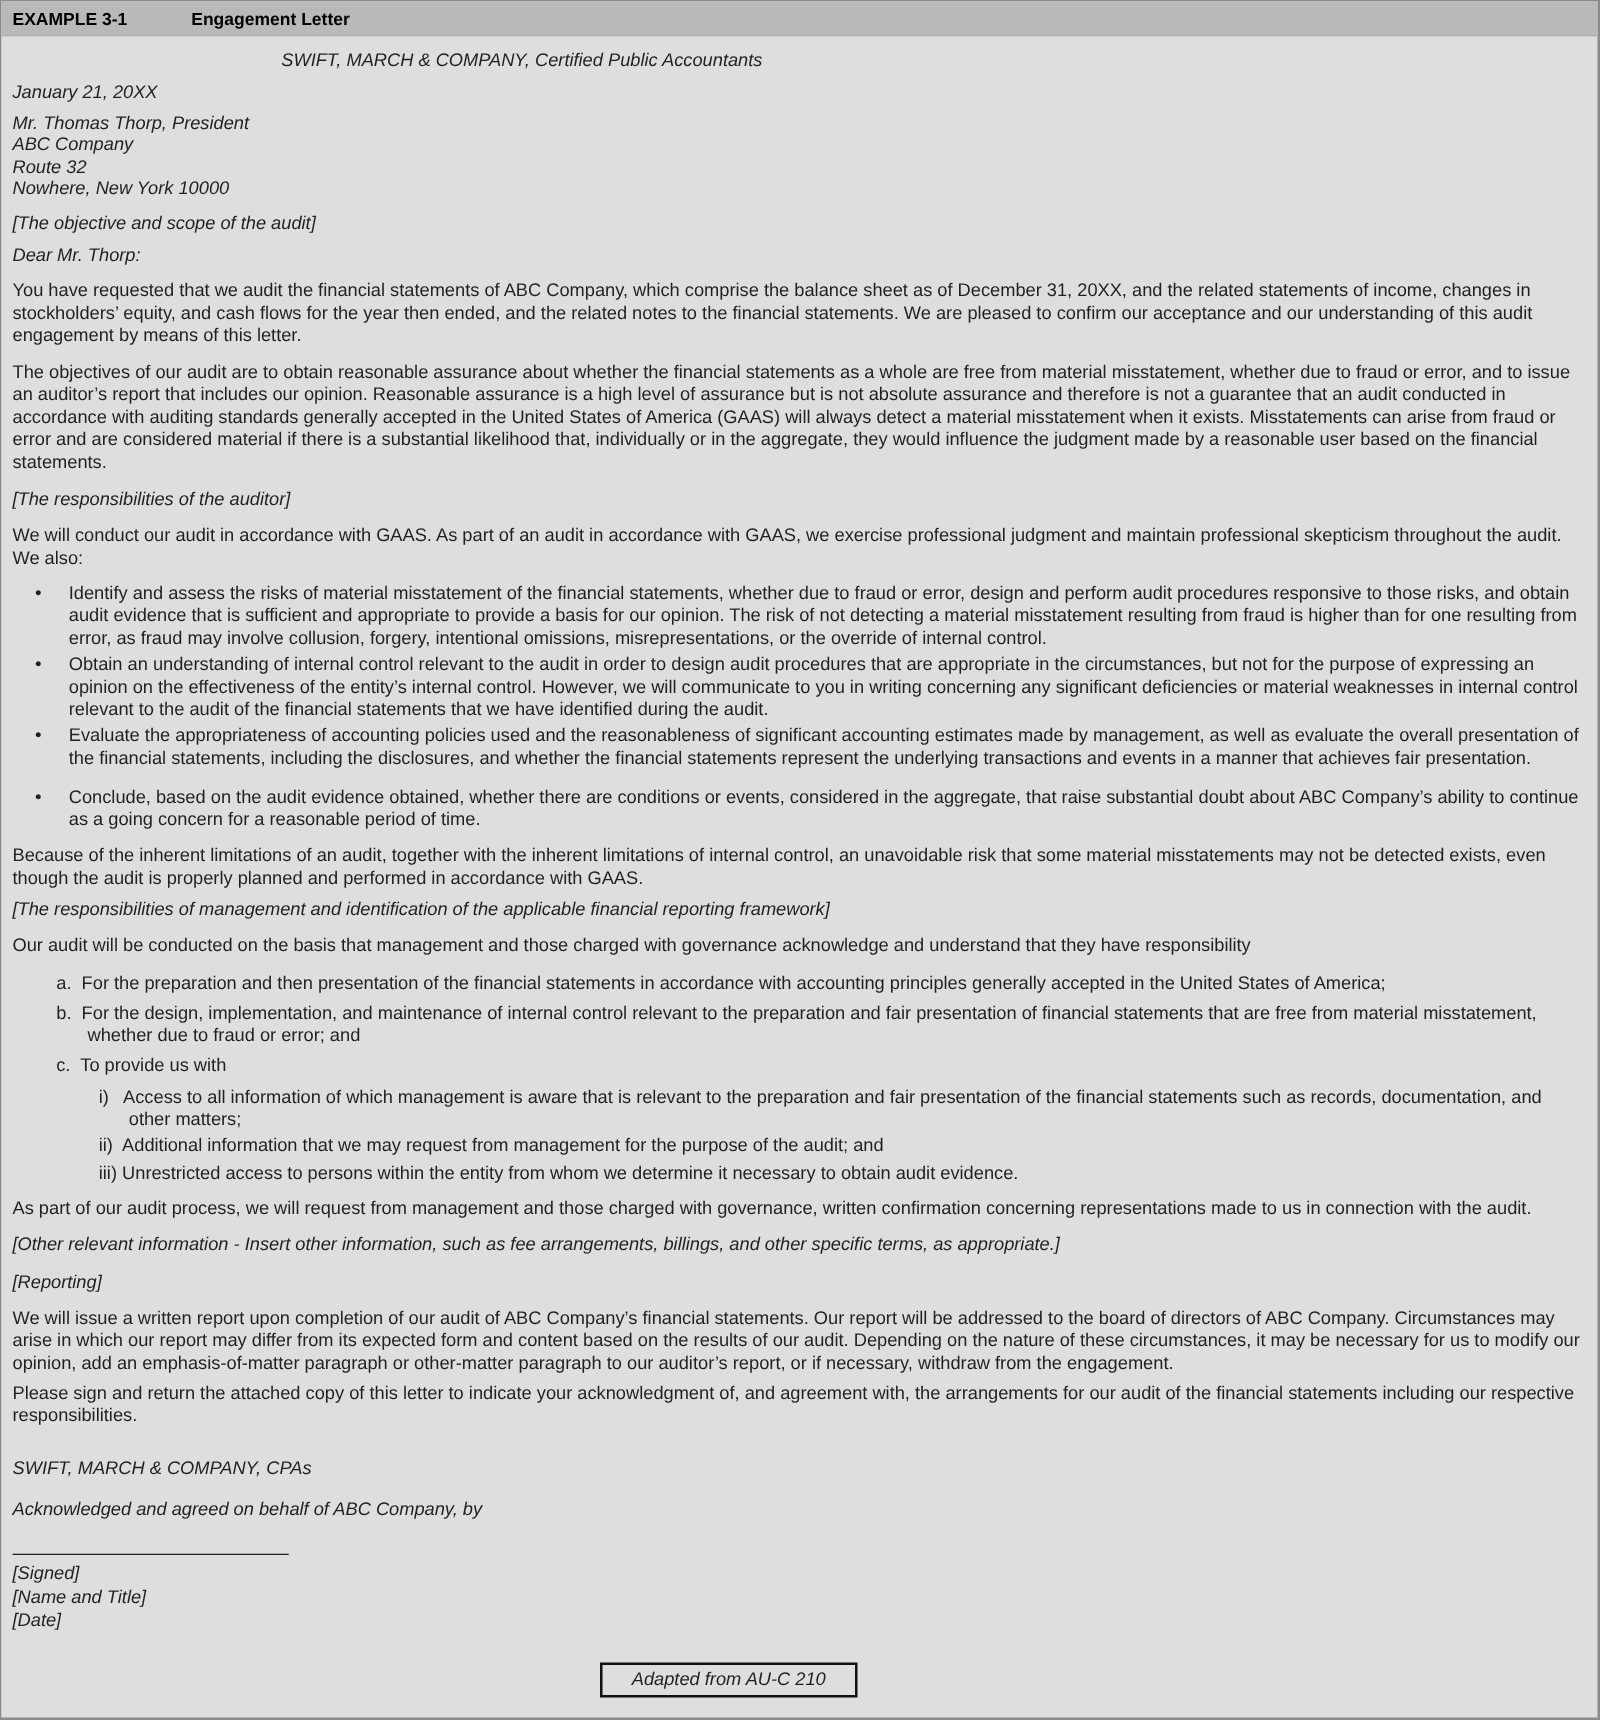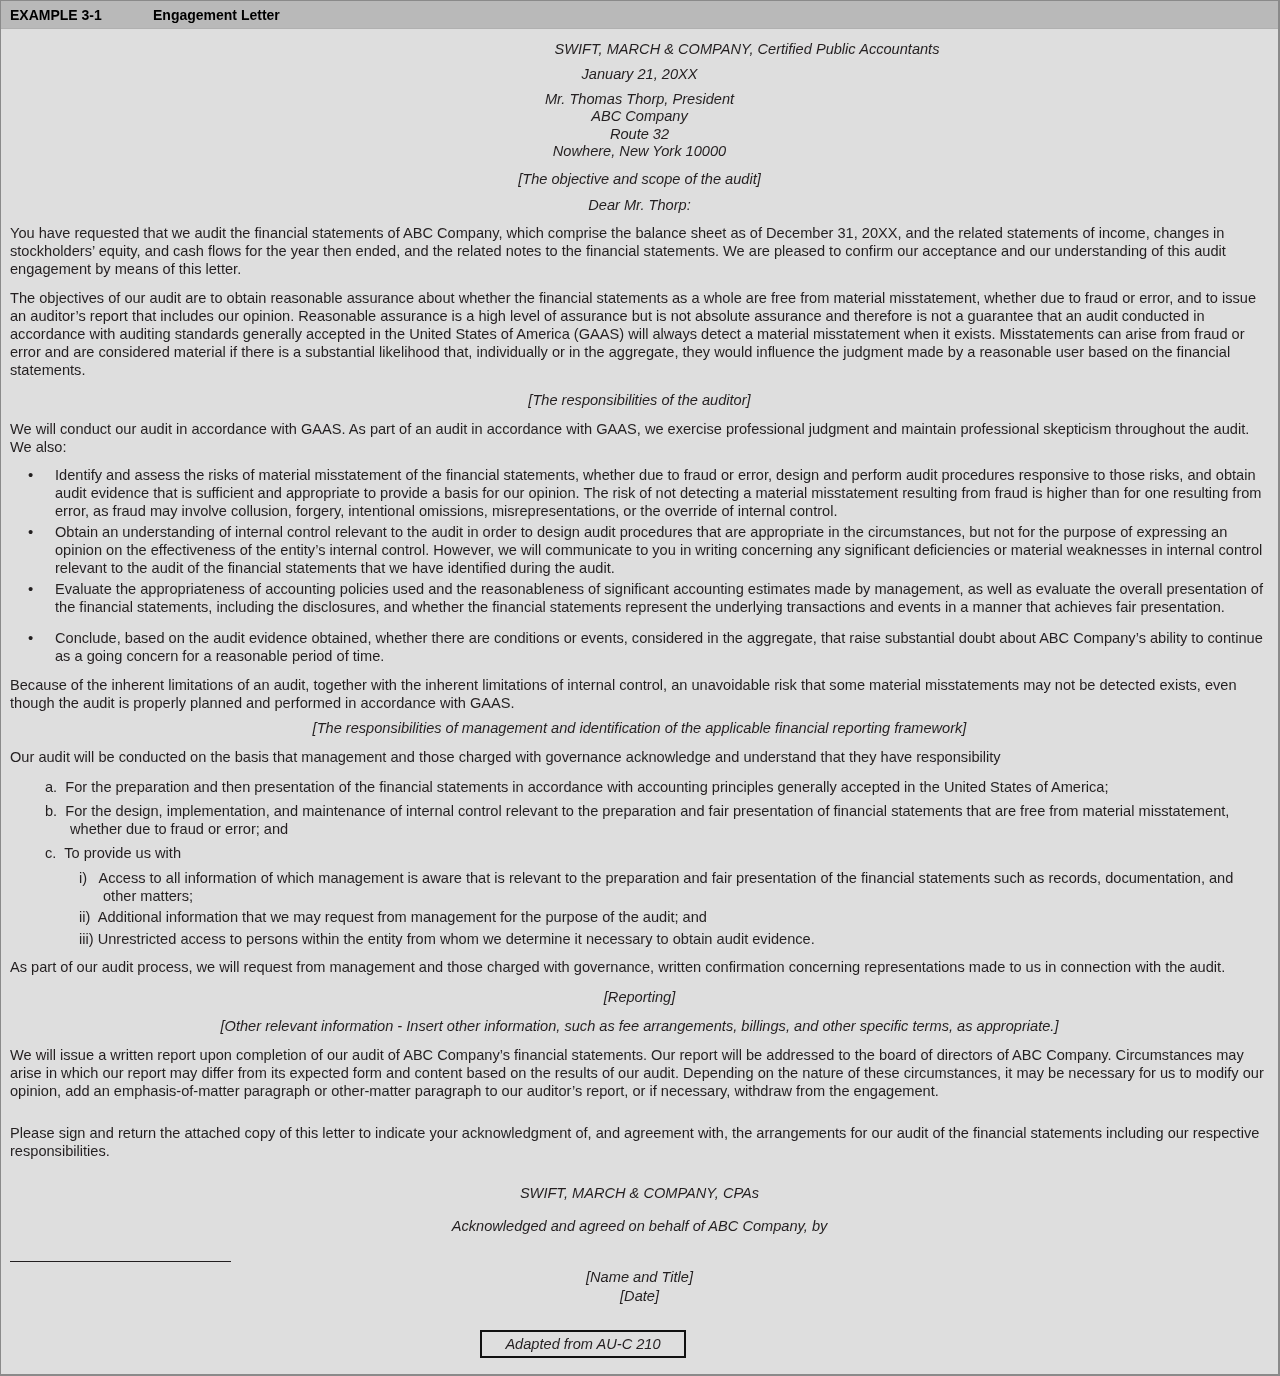--- a/index.html
+++ b/index.html
@@ -19,21 +19,21 @@
       background: #dedede;
     }
     .header {
       height: 27px; background: #b9b9b9;
       display: flex; align-items: center;
       font-weight: bold; font-size: 14px; color: #000000;
       border-bottom: 1px solid #b0b0b0;
     }
     .header .label { padding-left: 9px; width: 143px; }
     .content { padding: 0 9px; font-size: 14.6px; line-height: 18px; }
-    .it { font-style: italic; text-align: center; }
+    .it { font-style: italic; }
     .firm { padding-left: 215px; margin-top: 11px; }
     p { margin: 0; }
     .bullets { list-style: none; margin: 0; padding: 0; }
     .bullets li { position: relative; padding-left: 45px; }
     .bullets li::before {
       content: "\2022"; position: absolute; left: 18px; top: 0; font-size: 15px;
     }
     .alpha { margin: 0; padding: 0; list-style: none; }
     .alpha li { position: relative; padding-left: 60px; text-indent: -25px; }
     .roman { margin: 0; padding: 0; list-style: none; }
@@ -91,29 +91,30 @@
       <li style="margin-top:6px"><span>c.</span>&nbsp; <span>To provide us with</span></li>
     </ul>
 
     <ul class="roman" style="margin-top:7px">
       <li><span>i)</span>&nbsp;&nbsp; <span>Access to all information of which management is aware that is relevant to the preparation and fair presentation of the financial statements such as records, documentation, and other matters;</span></li>
       <li style="margin-top:3px"><span>ii)</span>&nbsp; <span>Additional information that we may request from management for the purpose of the audit; and</span></li>
       <li style="margin-top:4px"><span>iii)</span> <span>Unrestricted access to persons within the entity from whom we determine it necessary to obtain audit evidence.</span></li>
     </ul>
 
     <p style="margin-top:10px">As part of our audit process, we will request from management and those charged with governance, written confirmation concerning representations made to us in connection with the audit.</p>
+    <p class="it" style="margin-top:11px">[Other relevant information - Insert other information, such as fee arrangements, billings, and other specific terms, as appropriate.]</p>
     <p class="it" style="margin-top:12px">[Reporting]</p>
-    <p class="it" style="margin-top:11px">[Other relevant information - Insert other information, such as fee arrangements, billings, and other specific terms, as appropriate.]</p>
     <p style="margin-top:11px">We will issue a written report upon completion of our audit of ABC Company’s financial statements. Our report will be addressed to the board of directors of ABC Company. Circumstances may arise in which our report may differ from its expected form and content based on the results of our audit. Depending on the nature of these circumstances, it may be necessary for us to modify our opinion, add an emphasis-of-matter paragraph or other-matter paragraph to our auditor’s report, or if necessary, withdraw from the engagement.</p>
-    <p style="margin-top:24px">Please sign and return the attached copy of this letter to indicate your acknowledgment of, and agreement with, the arrangements for our audit of the financial statements including our respective responsibilities.</p>
+    <p style="margin-top:6px">Please sign and return the attached copy of this letter to indicate your acknowledgment of, and agreement with, the arrangements for our audit of the financial statements including our respective responsibilities.</p>
 
     <p class="it" style="margin-top:24px">SWIFT, MARCH &amp; COMPANY, CPAs</p>
     <p class="it" style="margin-top:15px">Acknowledged and agreed on behalf of ABC Company, by</p>
     <div class="sigline" style="margin-top:26px"></div>
     <div class="it" style="margin-top:6px; line-height:19px">
+      <div>[Signed]</div>
       <div>[Name and Title]</div>
       <div>[Date]</div>
     </div>
   </div>
 
   <div class="adapted">
     <span>Adapted from AU-C 210</span>
   </div>
 </div>
 

